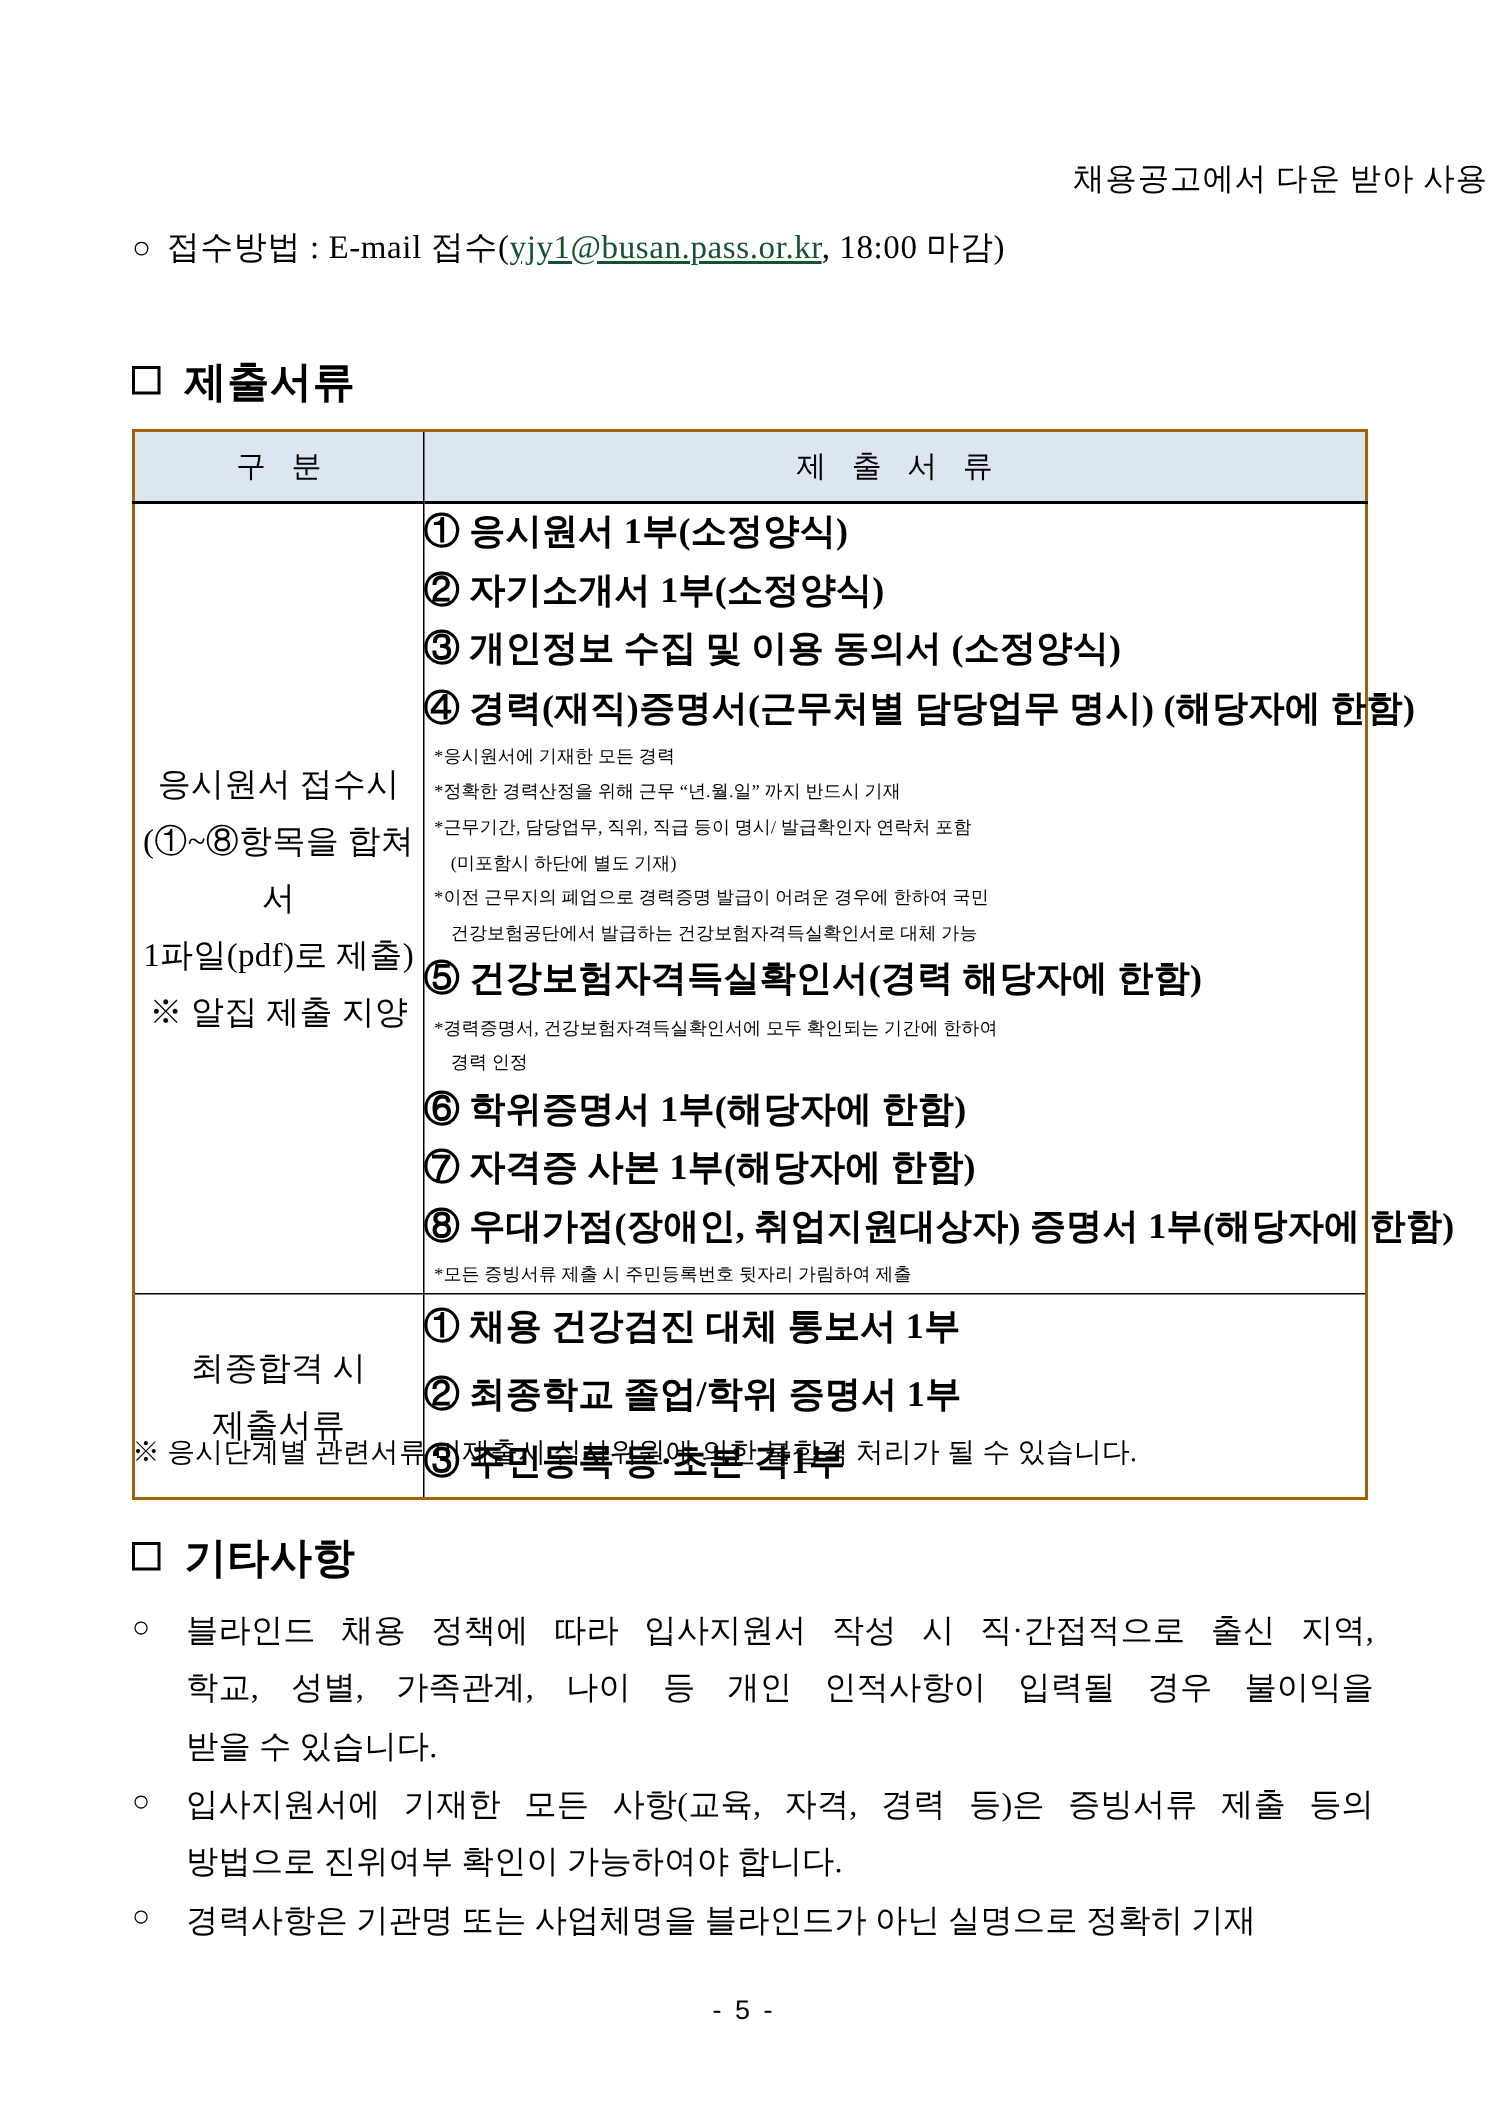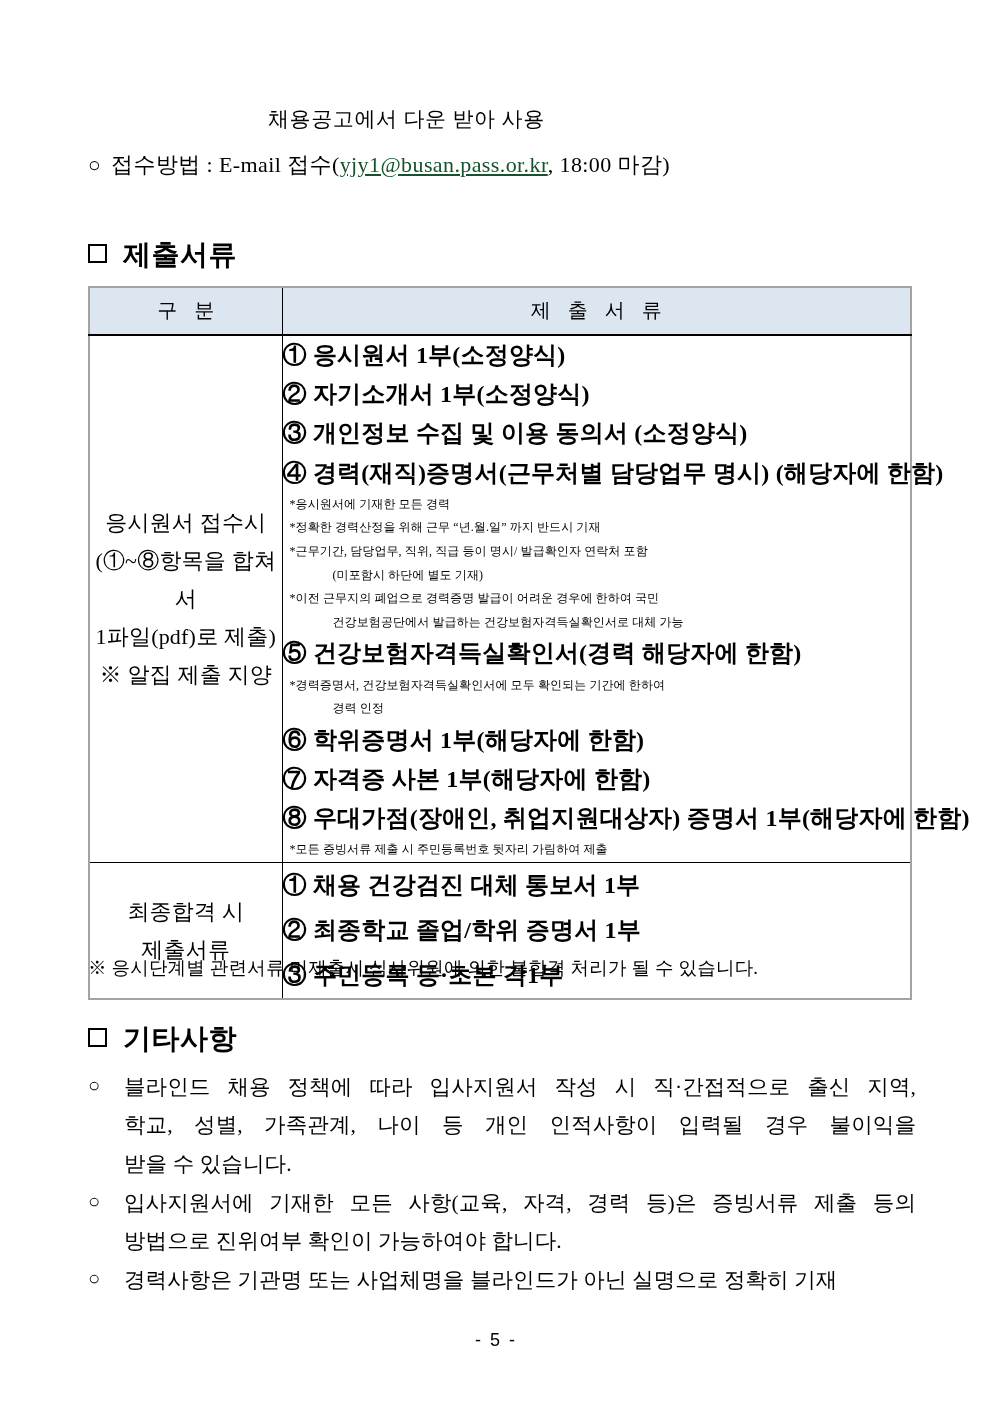--- a/index.html
+++ b/index.html
@@ -26,21 +26,21 @@
   }
 
   
   .intro {
     position: absolute;
     left: 0;
     top: 104px;
     width: 992px;
   }
   .intro-centered {
-    text-align: left;
+    text-align: right;
     padding-left: 268px;
     font-size: 21px;
     letter-spacing: 0.6px;
     line-height: 1.5;
   }
   .intro-line {
     padding-left: 88px;
     font-size: 22px;
     letter-spacing: 0.4px;
     line-height: 1.55;
@@ -83,21 +83,21 @@
   .doc-table-wrap {
     position: absolute;
     left: 88px;
     top: 286px;
     width: 822px;
   }
   table.doc-table {
     border-collapse: collapse;
     width: 822px;
     table-layout: fixed;
-    border: 2px solid #a3a3a3;
+    border: 2px solid #a16207;
   }
   table.doc-table col.c1 { width: 193px; }
   table.doc-table col.c2 { width: 629px; }
 
   table.doc-table th {
     background: #dce6f1;
     border: 1px solid #000;
     border-bottom: 2px solid #000;
     font-weight: normal;
     font-size: 20px;
@@ -134,21 +134,20 @@
   }
   .doc-note {
     font-size: 12px;
     line-height: 1.3;
     padding: 4px 0 4px 7px;
     letter-spacing: 0.1px;
     white-space: nowrap;
   }
   .doc-note.cont {
     padding-left: 18px;
-    margin-left: 32px;
   }
   td.docs-cell.final .doc-item {
     padding: 7px 0 7px 0;
   }
 
   
   .table-note {
     position: absolute;
     left: 88px;
     top: 955px;

